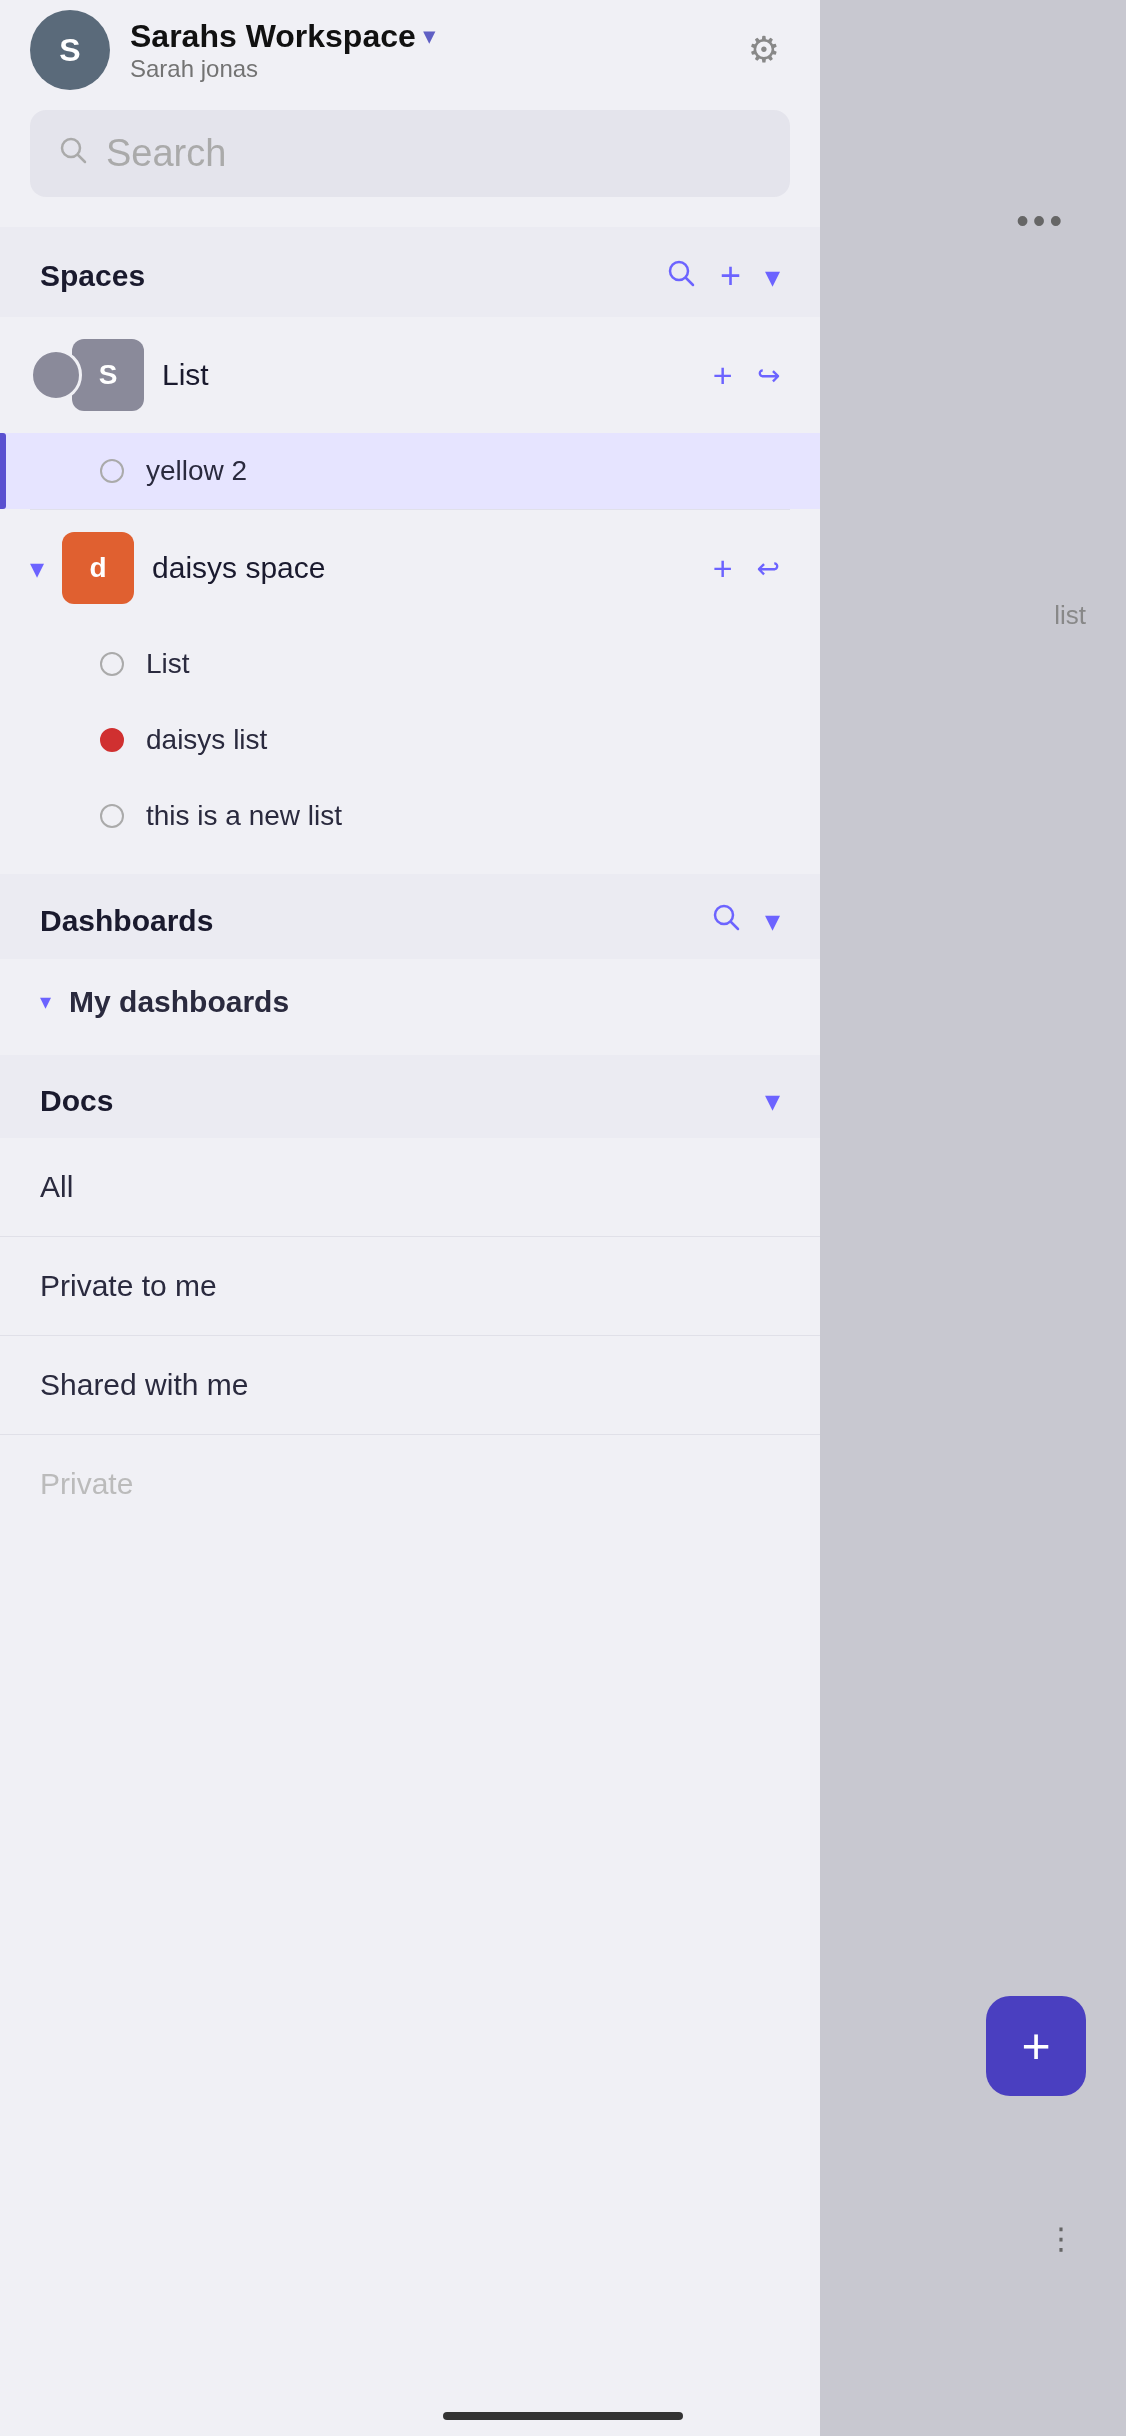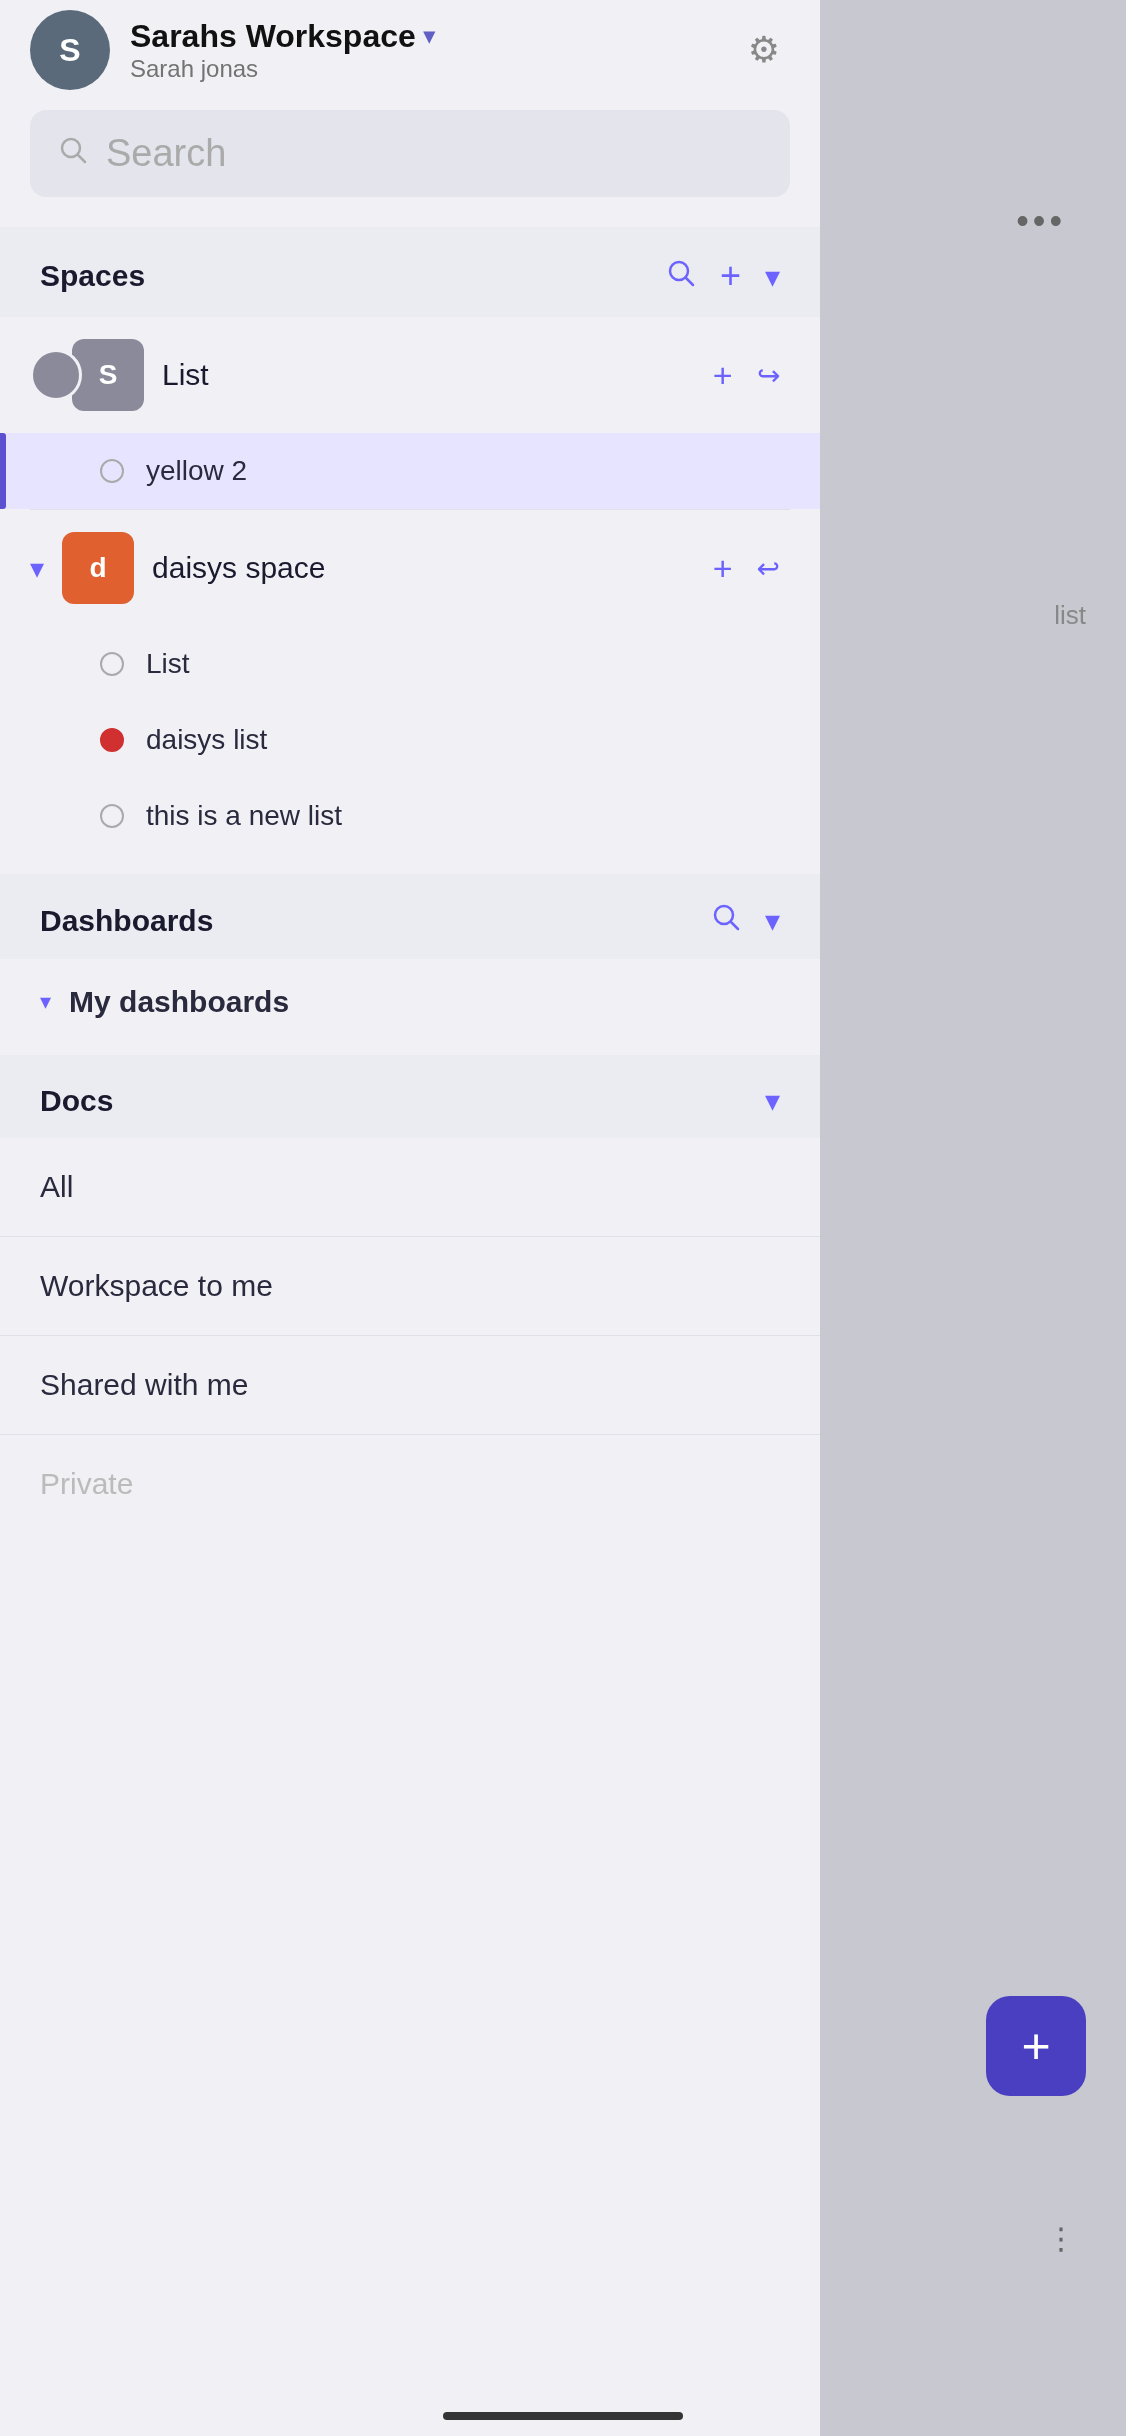--- a/index.html
+++ b/index.html
@@ -524,21 +524,21 @@
       <span class="section-title">Docs</span>
       <div class="section-actions">
         <span class="section-action-icon">▾</span>
       </div>
     </div>
     <div class="docs-list">
       <div class="docs-item">
         <span>All</span>
       </div>
       <div class="docs-item">
-        <span>Workspace to me</span>
+        <span>Private to me</span>
       </div>
       <div class="docs-item">
         <span>Shared with me</span>
       </div>
       <div class="docs-item" style="color:#bbb;">
         <span>Private</span>
       </div>
     </div>
   </div>
 

